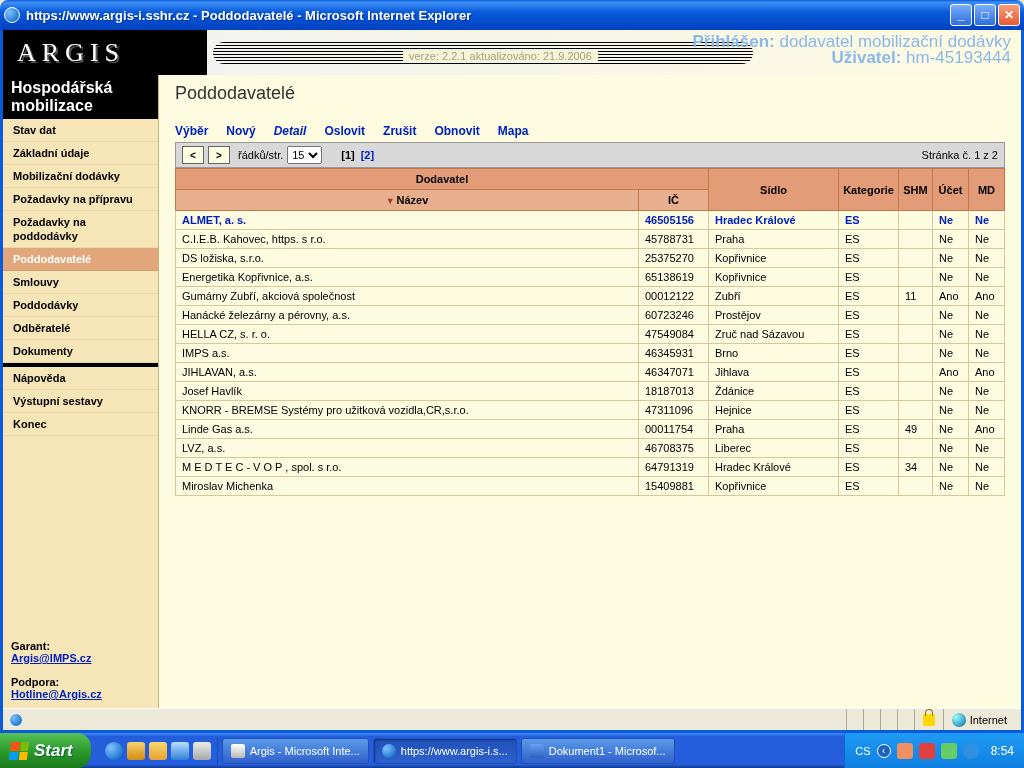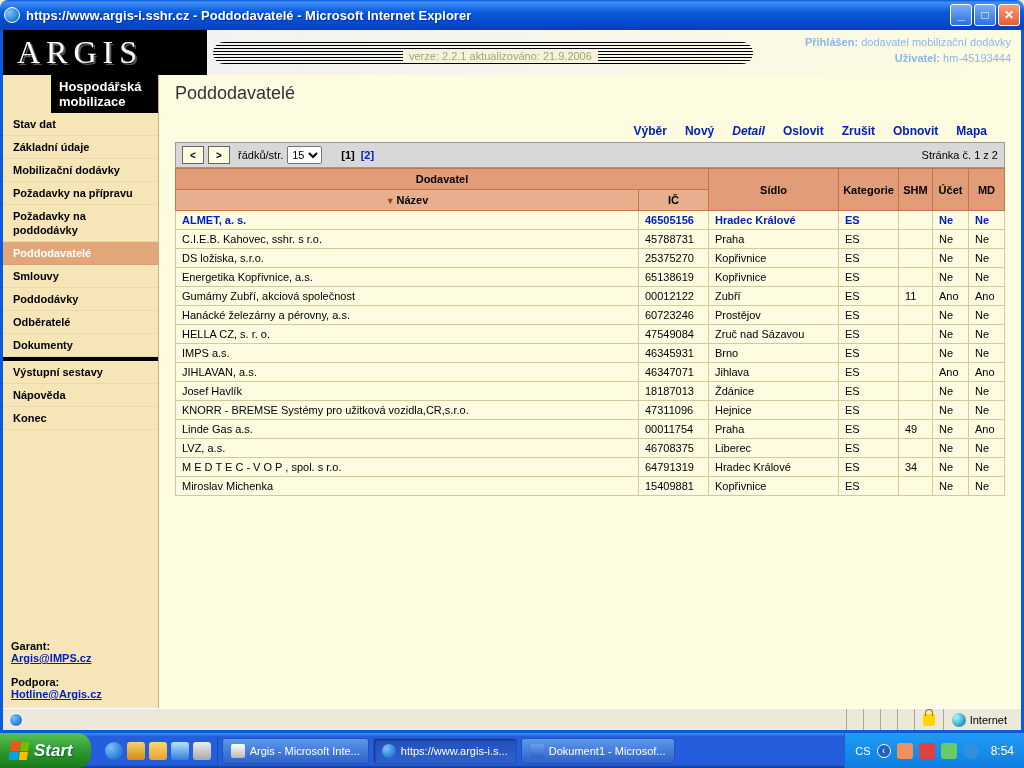--- a/index.html
+++ b/index.html
@@ -7,35 +7,35 @@
 .titlebar { height: 30px; background: linear-gradient(to bottom, #0a5bdb 0%, #3e8ef5 8%, #0a5bdb 40%, #0040c0 100%); display: flex; align-items: center; padding: 0 4px; color: white; border-top-left-radius: 8px; border-top-right-radius: 8px; }
 .titlebar .ie-icon { width: 16px; height: 16px; margin-right: 6px; background: radial-gradient(circle at 30% 30%, #7ec0ff, #0060c0); border-radius: 50%; border: 1px solid #fff; }
 .titlebar .title-text { flex: 1; font-weight: bold; font-size: 13px; text-shadow: 1px 1px 1px #0030a0; }
 .titlebar .win-btns { display: flex; gap: 2px; }
 .titlebar .win-btn { width: 22px; height: 22px; border: 1px solid #fff; border-radius: 3px; display: flex; align-items: center; justify-content: center; font-weight: bold; color: white; font-size: 12px; }
 .titlebar .btn-min, .titlebar .btn-max { background: linear-gradient(to bottom, #7aaef8, #2c6fe0); }
 .titlebar .btn-close { background: linear-gradient(to bottom, #f89e7a, #e55a37); }
 .app-frame { border: 3px solid #0a5bdb; border-top: none; height: calc(100% - 30px - 35px); display: flex; flex-direction: column; background: #fff; }
 .app-content { flex: 1; display: flex; flex-direction: column; overflow: hidden; }
 .header-bar { height: 45px; background: linear-gradient(to right, #000 0%, #000 20%, #f2f2f0 20%, #fdfbe0 100%); display: flex; align-items: center; color: #8bb8e8; position: relative; }
-.logo { font-family: "Times New Roman", serif; font-size: 32px; letter-spacing: 6px; padding-left: 14px; color: #fff; text-shadow: 2px 2px 0 #555; }
+.logo { font-family: "Times New Roman", serif; font-size: 26px; letter-spacing: 6px; padding-left: 14px; color: #fff; text-shadow: 2px 2px 0 #555; }
 .header-stripes { position: absolute; left: 210px; top: 12px; width: 540px; height: 22px; background: repeating-linear-gradient(to bottom, #000 0 1px, transparent 1px 3px); border-radius: 11px / 11px; }
 .header-version { position: absolute; left: 400px; top: 20px; background: #f6f4d8; color: #a59f7d; font-size: 11px; padding: 0 6px; }
-.header-right { position: absolute; right: 10px; top: 4px; text-align: right; font-size: 11px; line-height: 16px; }
+.header-right { position: absolute; right: 10px; top: 4px; text-align: right; font-size: 17px; line-height: 16px; }
 .main { flex: 1; display: flex; background: #fdfbe0; overflow: hidden; }
 .sidebar { width: 156px; background: #f6e5b7; border-right: 1px solid #c8b280; display: flex; flex-direction: column; }
-.sidebar-header { background: #000; color: #fff; font-weight: bold; font-size: 13px; padding: 4px 8px; margin-left: 48px; }
+.sidebar-header { background: #000; color: #fff; font-weight: bold; font-size: 16px; padding: 4px 8px; }
 .sidebar-item { padding: 4px 10px; font-weight: bold; font-size: 11px; color: #000; cursor: pointer; border-bottom: 1px solid rgba(0,0,0,0.05); line-height: 14px; }
 .sidebar-item.active { background: #e1a77b; color: #fff; }
 .sidebar-spacer { flex: 1; }
 .sidebar-bottom { padding: 8px; text-align: left; font-size: 11px; font-weight: bold; }
 .sidebar-bottom a { color: #0020c0; text-decoration: underline; display: block; }
 .content { flex: 1; padding: 8px 16px; overflow: auto; }
 .page-title { font-size: 18px; color: #333; margin-bottom: 20px; }
-.toolbar-links { margin-bottom: 4px; text-align: right; }
+.toolbar-links { margin-bottom: 4px; }
 .toolbar-links a { color: #0020c0; font-weight: bold; margin-right: 18px; font-size: 12px; text-decoration: none; }
 .toolbar-links a.active { font-style: italic; }
 .pager-row { background: #d8d8d8; border: 1px solid #999; padding: 3px 6px; display: flex; align-items: center; font-size: 11px; }
 .pager-row .pg-btn { width: 22px; height: 18px; border: 1px solid #666; background: #fdfbe0; text-align: center; font-size: 10px; font-weight: bold; cursor: pointer; display: inline-flex; align-items: center; justify-content: center; margin-right: 4px; }
 .pager-row select { font-size: 11px; height: 18px; }
 .pager-row .pages { flex: 1; font-weight: bold; padding-left: 16px; }
 .pager-row .pages .pg-link { color: #0020c0; margin: 0 2px; cursor: pointer; }
 .datagrid { width: 100%; border-collapse: collapse; font-size: 11px; }
 .datagrid th { background: #e29d78; border: 1px solid #c07848; padding: 4px; font-weight: bold; text-align: center; color: #000; }
 .datagrid th.sub { background: #e8af8e; }
@@ -100,22 +100,22 @@
             <div class="sidebar-item">Požadavky na přípravu</div>
             <div class="sidebar-item">Požadavky na poddodávky</div>
             <div class="sidebar-item active">Poddodavatelé</div>
             <div class="sidebar-item">Smlouvy</div>
             <div class="sidebar-item">Poddodávky</div>
             <div class="sidebar-item">Odběratelé</div>
             <div class="sidebar-item">Dokumenty</div>
           </div>
         <div style="height:4px;background:#000"></div>
         <div id="sb-items2">
+            <div class="sidebar-item">Nápověda</div>
             <div class="sidebar-item">Výstupní sestavy</div>
-            <div class="sidebar-item">Nápověda</div>
             <div class="sidebar-item">Konec</div>
           </div>
         <div class="sidebar-spacer"></div>
         <div class="sidebar-bottom">
           <span>Garant:</span>
           <a>Argis@IMPS.cz</a>
           <br>
           <span>Podpora:</span>
           <a>Hotline@Argis.cz</a>
         </div>
@@ -150,21 +150,21 @@
               <tr class="sel">
                 <td>ALMET, a. s.</td>
                 <td>46505156</td>
                 <td>Hradec Králové</td>
                 <td>ES</td>
                 <td></td>
                 <td>Ne</td>
                 <td>Ne</td>
               </tr>
               <tr>
-                <td>C.I.E.B. Kahovec, sshr. s r.o.</td>
+                <td>C.I.E.B. Kahovec, https. s r.o.</td>
                 <td>45788731</td>
                 <td>Praha</td>
                 <td>ES</td>
                 <td></td>
                 <td>Ne</td>
                 <td>Ne</td>
               </tr>
               <tr>
                 <td>DS ložiska, s.r.o.</td>
                 <td>25375270</td>

